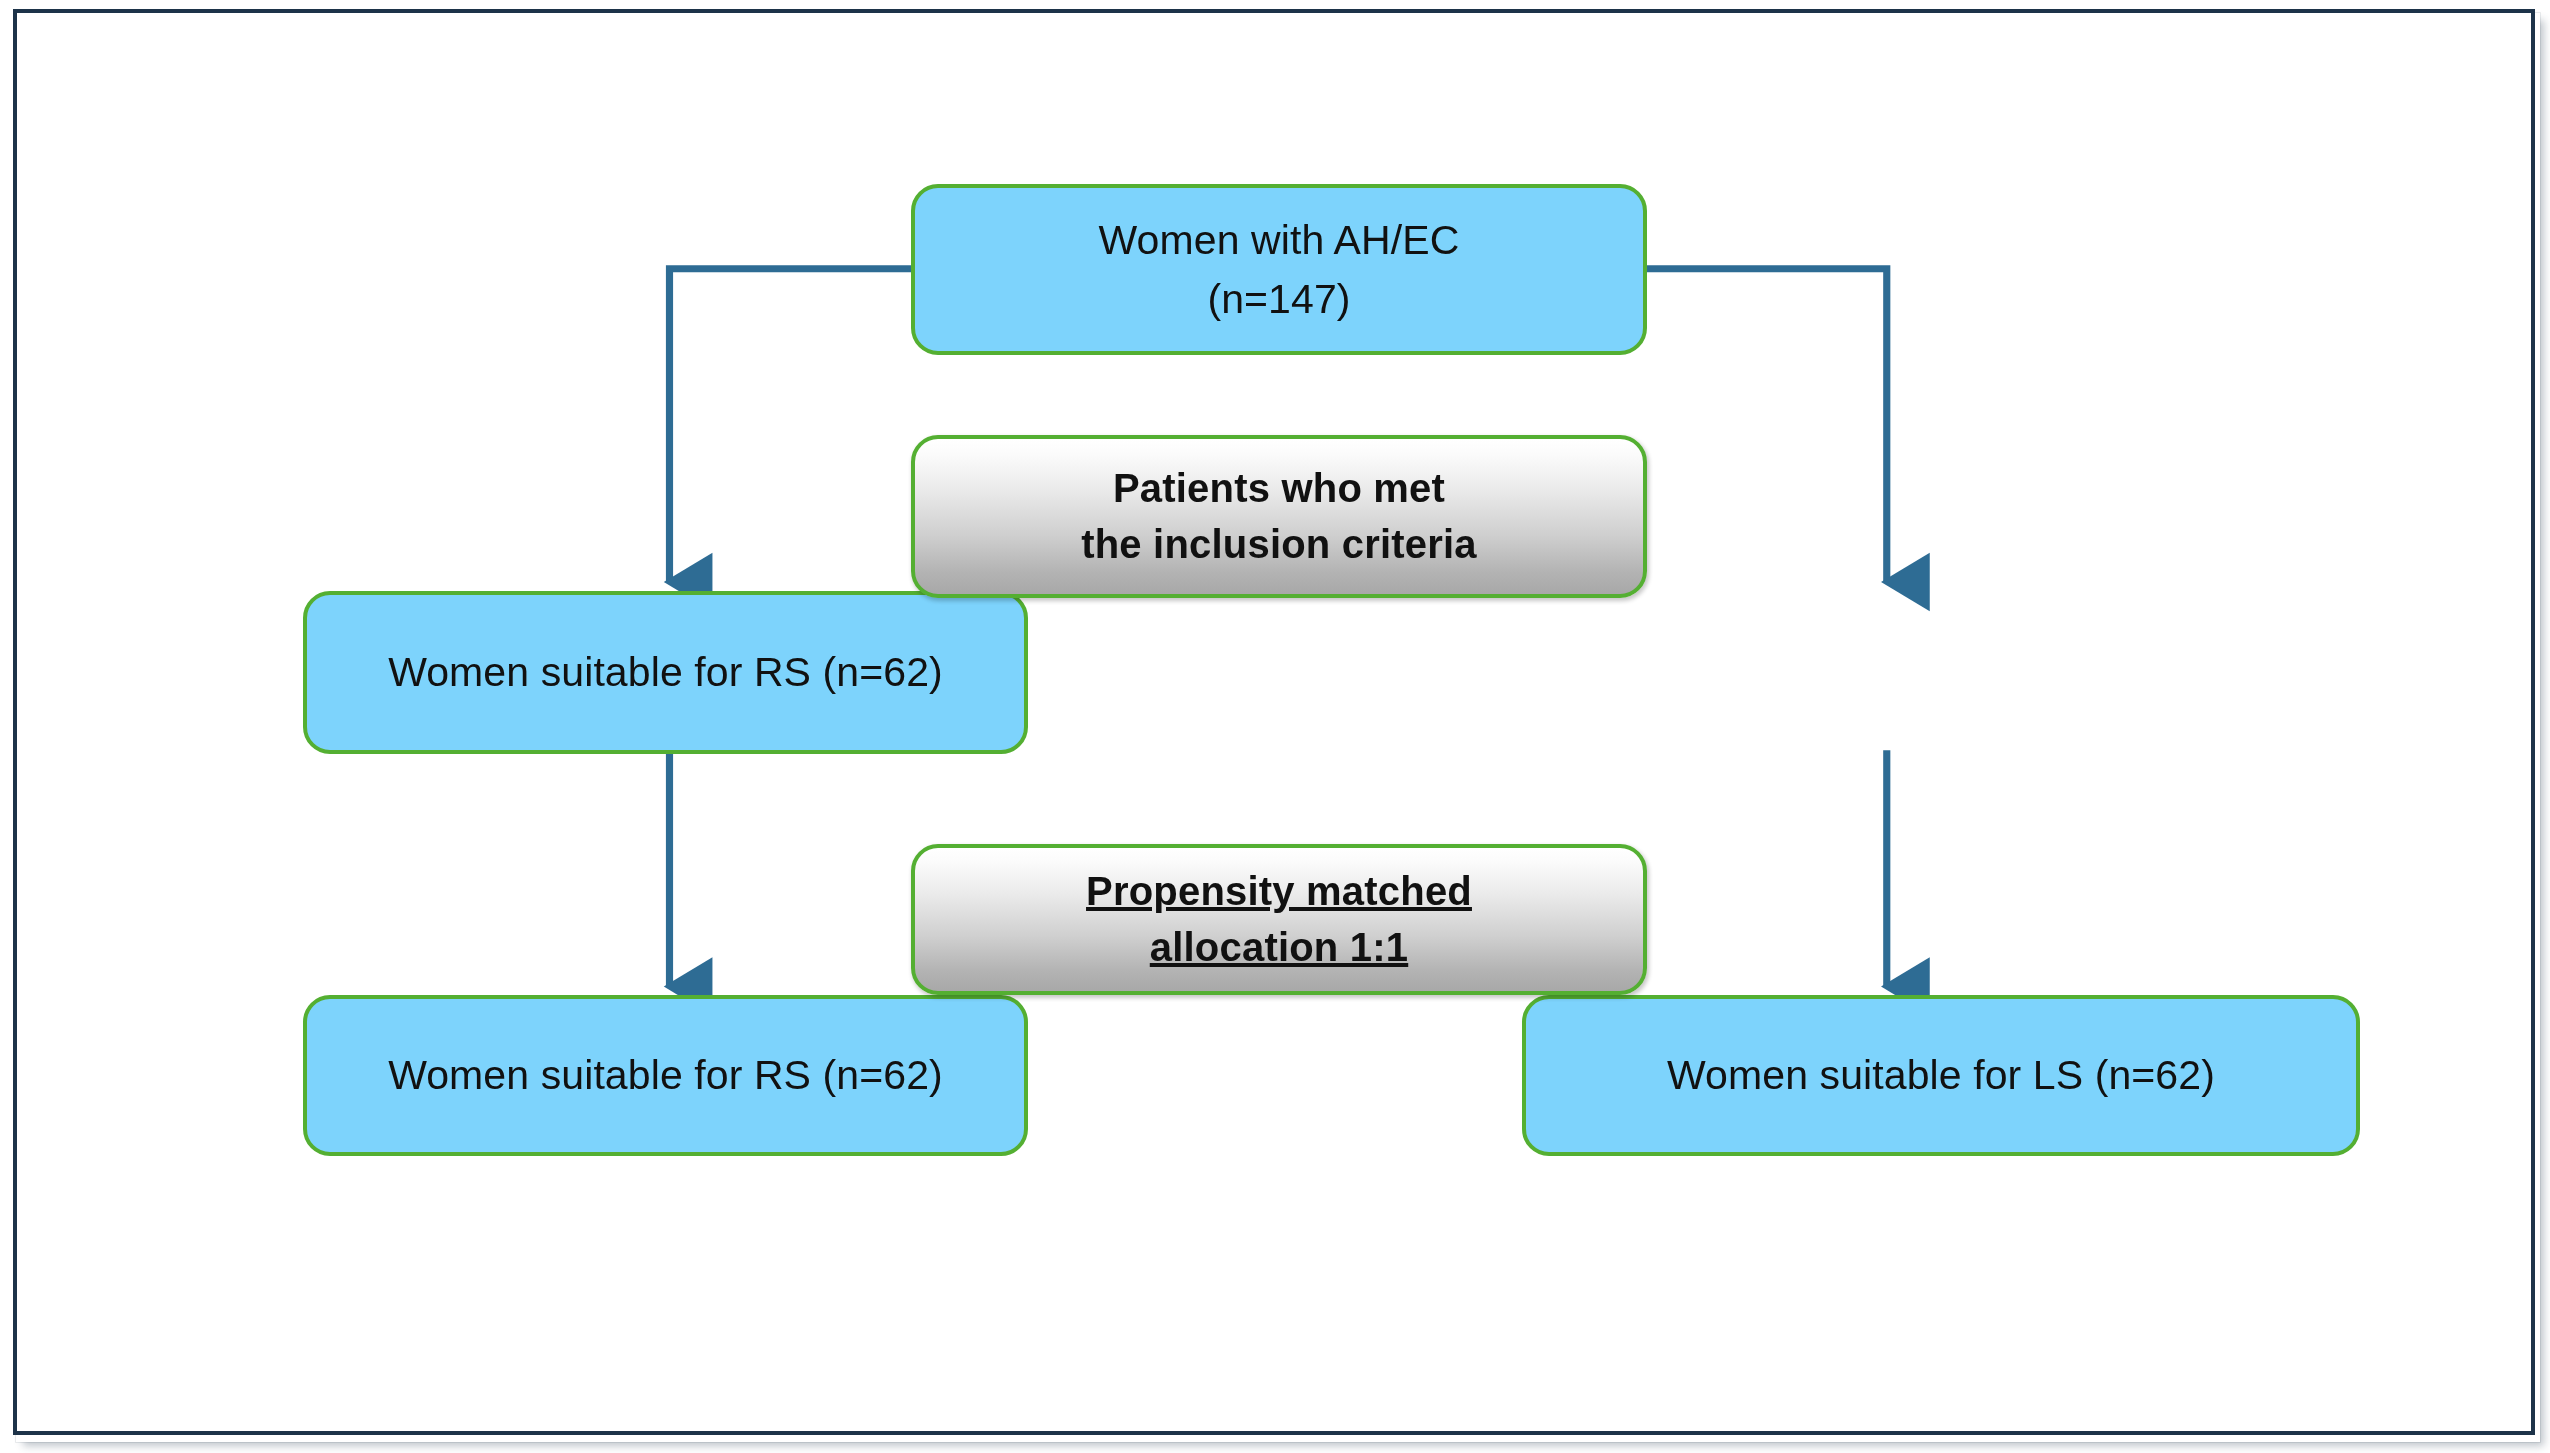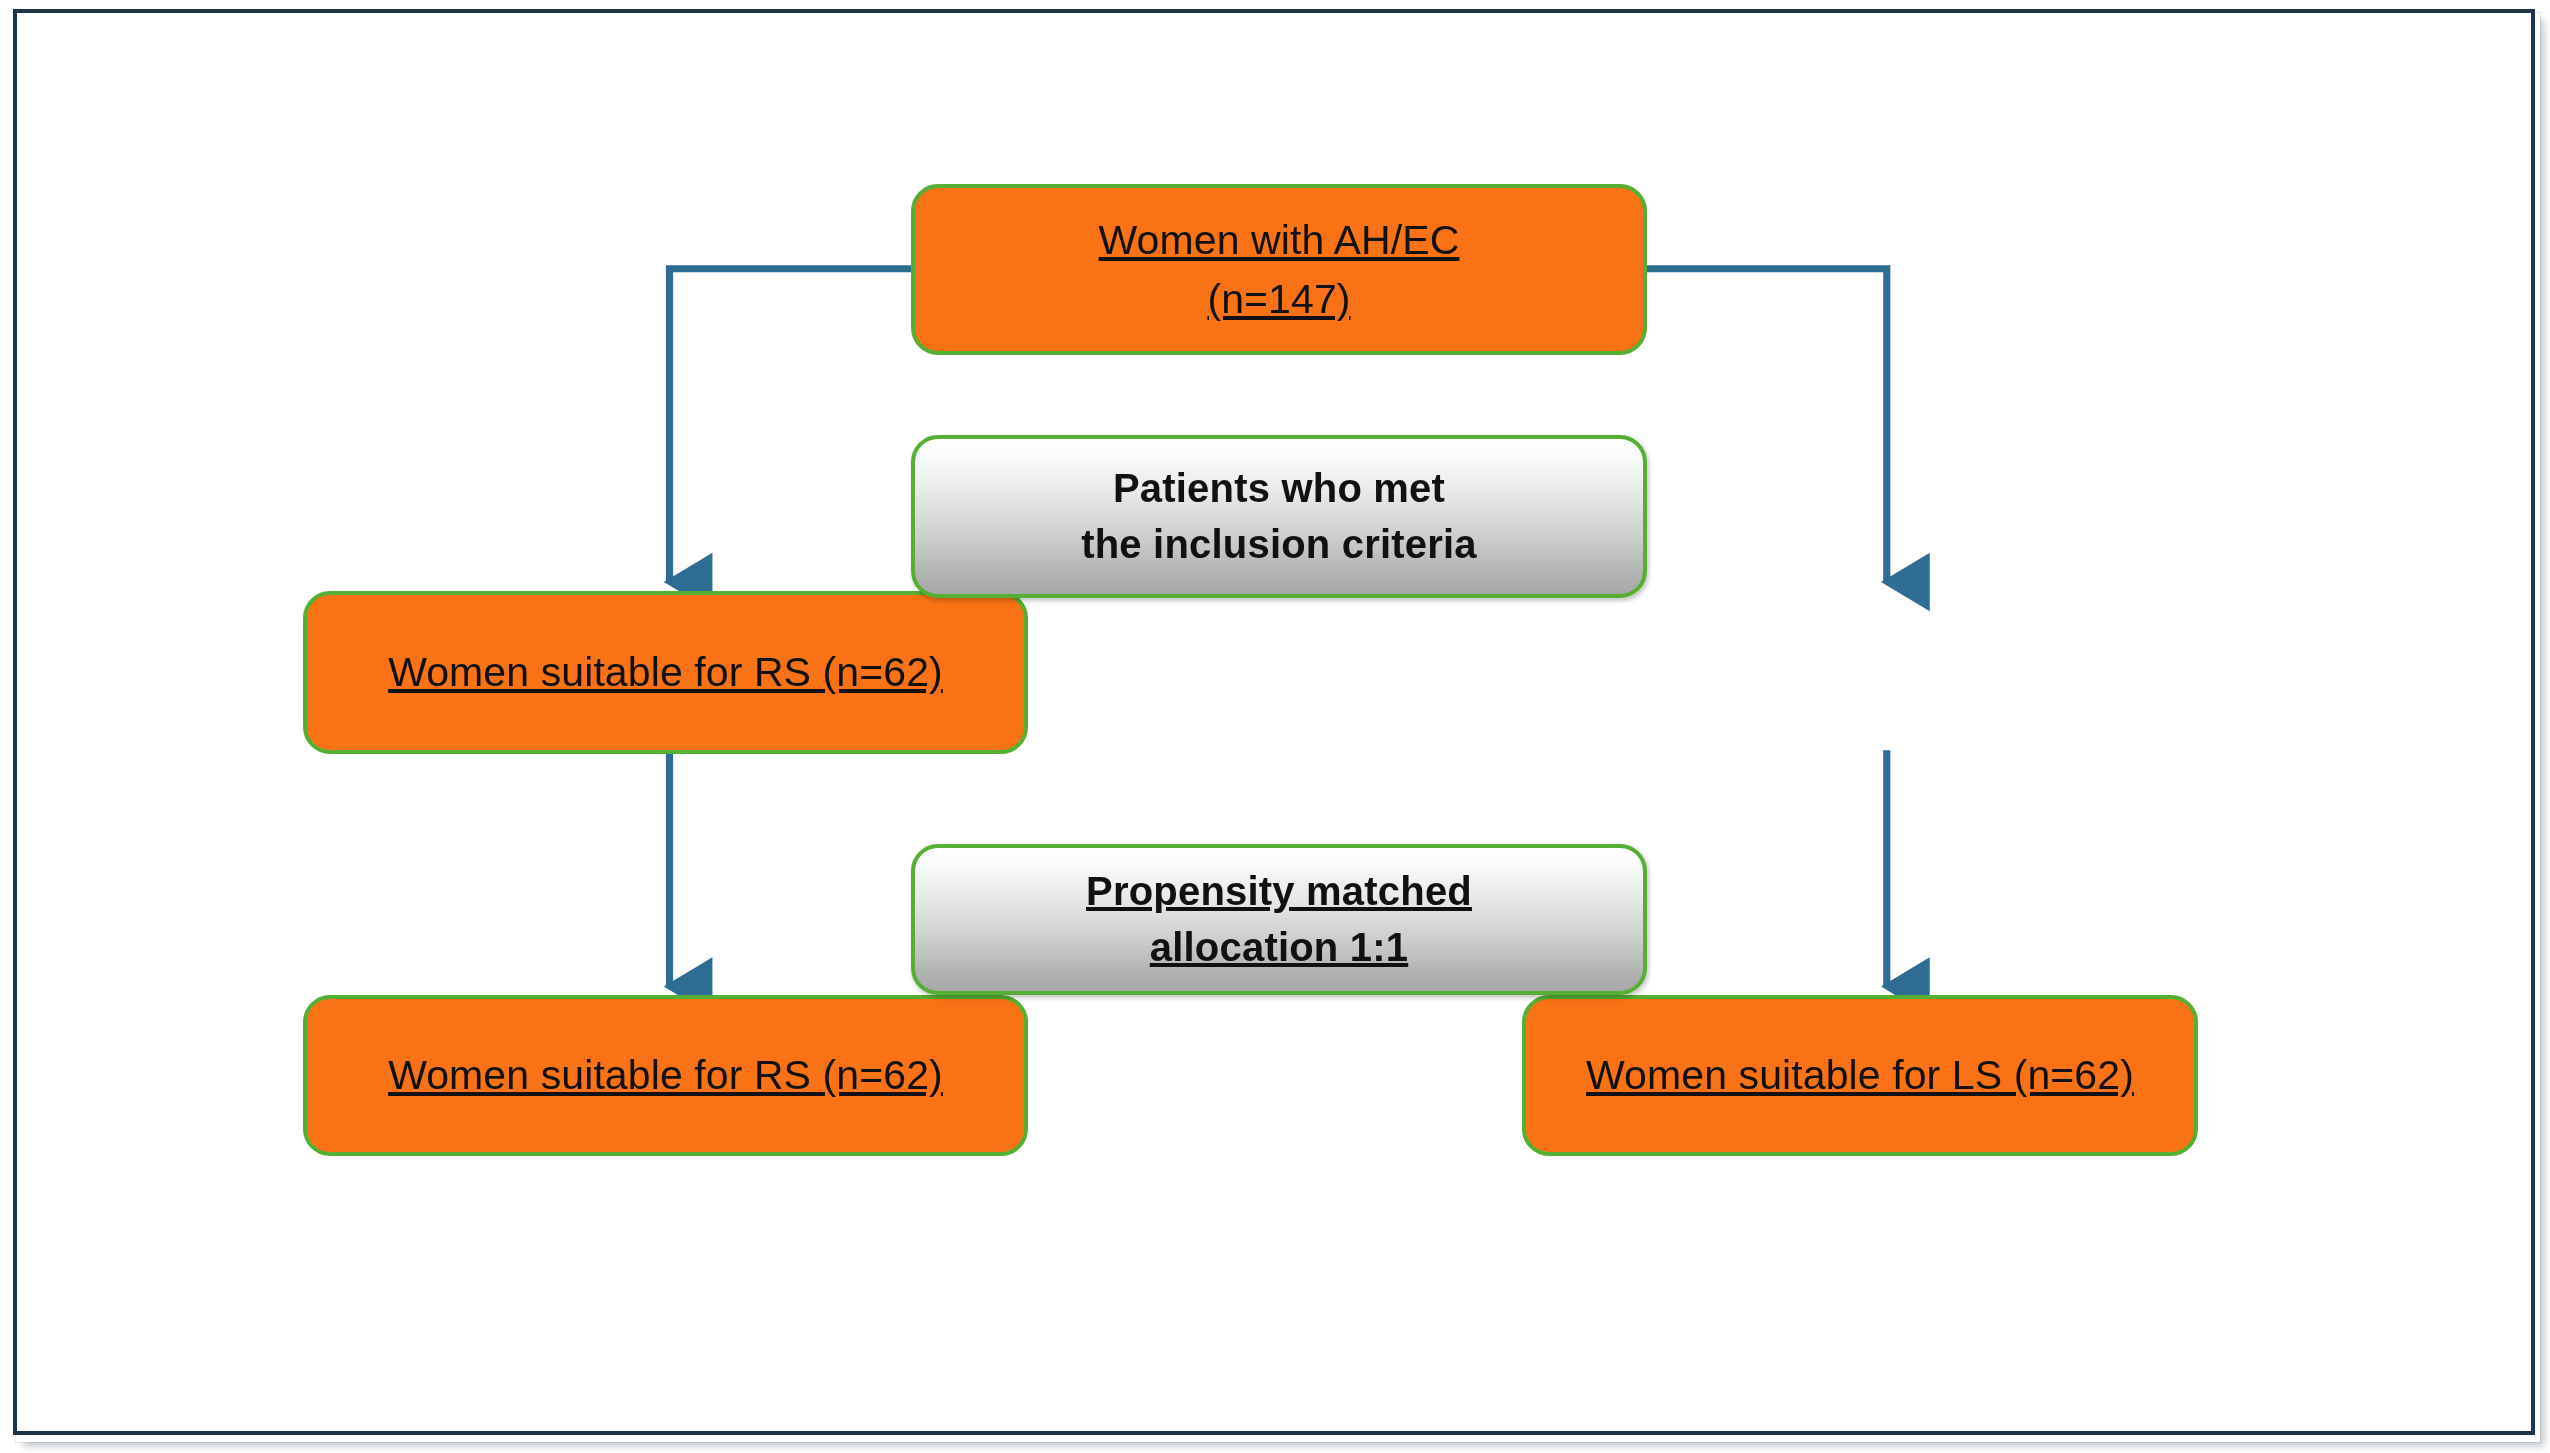--- a/index.html
+++ b/index.html
@@ -56,27 +56,26 @@
     box-sizing: border-box;
     border: 4.5px solid #54af32;
     border-radius: 27px;
     display: flex;
     align-items: center;
     justify-content: center;
     text-align: center;
     color: #111111;
   }
   .node.plain {
-    background: #f97316;
+    background: #7dd3fc;
     font-size: 41px;
     line-height: 1.42;
     font-weight: 400;
     letter-spacing: 0.1px;
     z-index: 3;
-    text-decoration: underline;
   }
   .node.emphasis {
     background: linear-gradient(to bottom,
                 #ffffff 0%,
                 #fbfbfb 10%,
                 #e9e9e9 34%,
                 #cfcfcf 62%,
                 #b3b3b3 86%,
                 #a8a8a8 100%);
     font-size: 40px;
@@ -95,21 +94,21 @@
   
   #node-source   { left: 911px; top: 184px;  width: 736px; height: 171px; }
   
   #node-inclusion{ left: 911px; top: 435px;  width: 736px; height: 163px; }
   #node-matched  { left: 911px; top: 844px;  width: 736px; height: 151px; text-decoration: underline; }
   
   #node-rs-eligible { left: 303px;  top: 591px;  width: 725px; height: 163px; }
   #node-ls-eligible { left: 1522px; top: 591px;  width: 734px; height: 163px; }
   
   #node-rs-matched  { left: 303px;  top: 995px; width: 725px; height: 161px; }
-  #node-ls-matched  { left: 1522px; top: 995px; width: 676px; height: 161px; }
+  #node-ls-matched  { left: 1522px; top: 995px; width: 838px; height: 161px; }
 </style>
 </head>
 <body>
 
 <div id="figure-root">
 
   <div class="outer-shadow"></div>
   <div class="outer-frame"></div>
 
   <svg id="connectors" viewBox="0 0 2849 1624" xmlns="http://www.w3.org/2000/svg">

